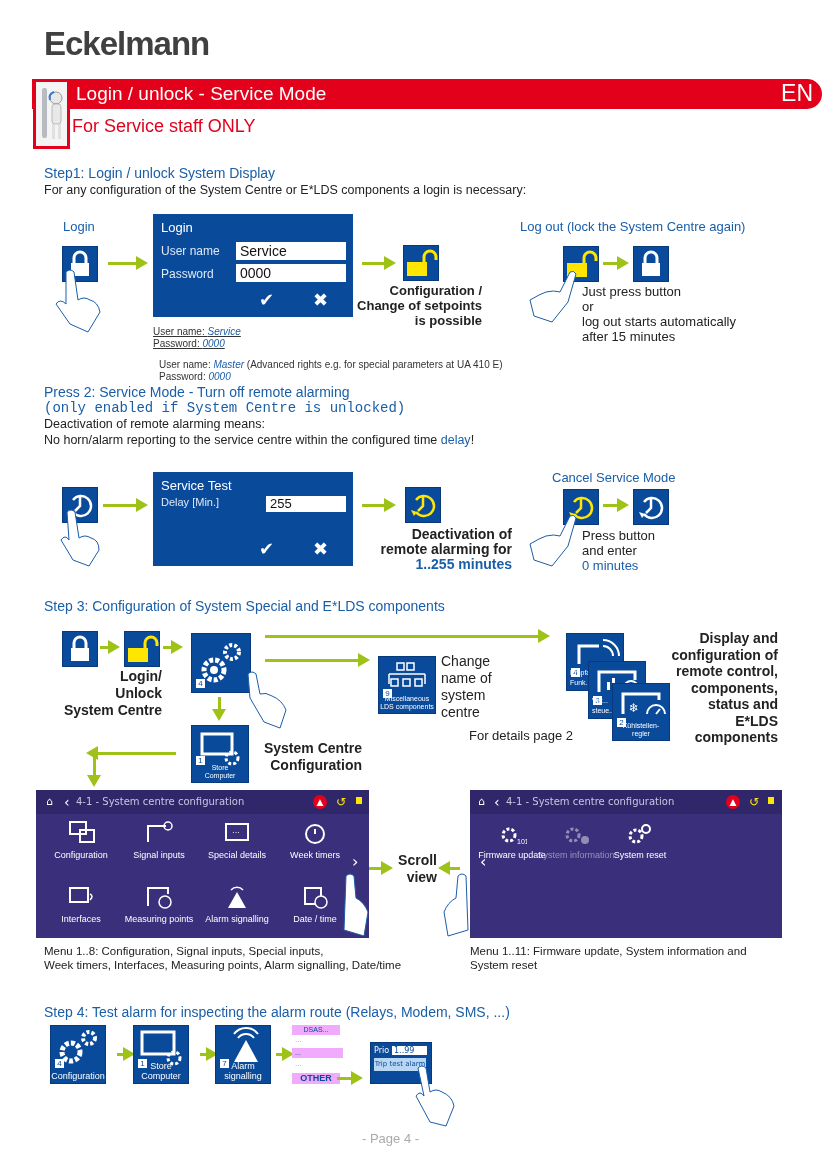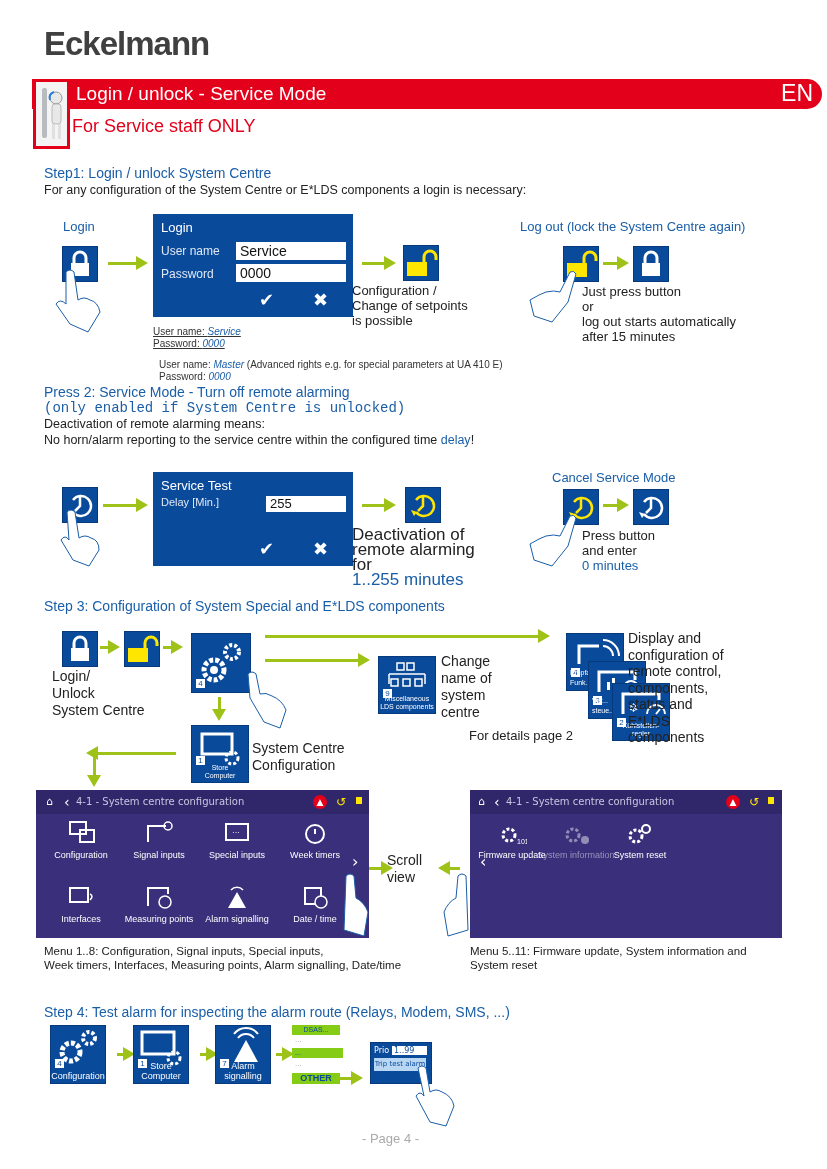--- a/index.html
+++ b/index.html
@@ -24,45 +24,45 @@
   .arrow{position:absolute;height:3px;background:#9fc219;}
   .arrow::after{content:"";position:absolute;right:-10px;top:-6px;border-left:12px solid #9fc219;border-top:7px solid transparent;border-bottom:7px solid transparent;}
   .arrow-d{position:absolute;width:3px;background:#9fc219;}
   .arrow-d::after{content:"";position:absolute;bottom:-10px;left:-6px;border-top:12px solid #9fc219;border-left:7px solid transparent;border-right:7px solid transparent;}
   .arrow-l{position:absolute;height:3px;background:#9fc219;}
   .arrow-l::before{content:"";position:absolute;left:-10px;top:-6px;border-right:12px solid #9fc219;border-top:7px solid transparent;border-bottom:7px solid transparent;}
   .screen{background:#3a2f7a;}
   .screen-hdr{position:absolute;left:0;top:0;right:0;height:24px;background:#30276a;color:#c9c5e0;font-size:10px;line-height:24px;}
   .menu-item{position:absolute;width:80px;text-align:center;color:#fff;font-size:9px;font-family:"Liberation Sans",sans-serif;}
   .menu-icon{display:block;margin:0 auto 4px auto;}
-  .center{text-align:left;}
+  .center{text-align:right;font-weight:bold;}
   .btnlabel{position:absolute;left:0;right:0;bottom:2px;text-align:center;color:#fff;font-size:9px;font-family:"Liberation Sans",sans-serif;line-height:10px;}
   .num{position:absolute;background:#fff;color:#0a4a9b;font-size:8px;line-height:9px;width:9px;text-align:center;font-family:"Liberation Sans",sans-serif;}
-  .listbox{position:absolute;background:#84cc16;color:#0a4a9b;font-size:9px;font-family:"Liberation Sans",sans-serif;text-align:center;}
+  .listbox{position:absolute;background:#f0abfc;color:#0a4a9b;font-size:9px;font-family:"Liberation Sans",sans-serif;text-align:center;}
 </style>
 </head>
 <body>
 
 <div class="abs logo">Eckelmann</div>
 <div class="abs banner"></div>
 <div class="abs avatar">
   <svg width="31" height="62" viewBox="0 0 31 62">
     <rect x="6" y="6" width="5" height="50" rx="2" fill="#b8bcc0"></rect>
     <circle cx="20" cy="16" r="6" fill="#e8e8e8" stroke="#999"></circle>
     <path d="M14 18 q-2 -6 4 -8" stroke="#2a7de1" stroke-width="2" fill="none"></path>
     <rect x="16" y="22" width="9" height="20" rx="3" fill="#e8e8e8" stroke="#999" stroke-width=".6"></rect>
     <rect x="16" y="42" width="3" height="15" fill="#e0e0e0"></rect>
     <rect x="22" y="42" width="3" height="15" fill="#e0e0e0"></rect>
   </svg>
 </div>
 <div class="abs banner-title">Login / unlock - Service Mode</div>
 <div class="abs banner-en">EN</div>
 <div class="abs subtitle">For Service staff ONLY</div>
 
-<div class="abs h-step" style="left:44px;top:165px;">Step1: Login / unlock System Centre</div>
+<div class="abs h-step" style="left:44px;top:165px;">Step1: Login / unlock System Display</div>
 <div class="abs txt" style="left:44px;top:183px;">For any configuration of the System Centre or E*LDS components a login is necessary:</div>
 
 <div class="abs h-step" style="left:63px;top:219px;font-size:13px;">Login</div>
 <div class="abs tile" style="left:62px;top:246px;width:34px;height:34px;">
   <svg width="34" height="34" viewBox="0 0 34 34">
     <path d="M11 16 v-5 a6 6 0 0 1 12 0 v5" stroke="#fff" stroke-width="3" fill="none"></path>
     <rect x="8" y="16" width="18" height="13" fill="#fff"></rect>
   </svg>
 </div>
 <svg class="abs" style="left:50px;top:266px;" width="60" height="70" viewBox="0 0 60 70">
@@ -152,21 +152,21 @@
 </div>
 
 <div class="arrow" style="left:362px;top:504px;width:24px;"></div>
 <div class="abs tile" style="left:405px;top:487px;width:34px;height:34px;">
   <svg width="34" height="34" viewBox="0 0 34 34">
     <path d="M10 12 a10 10 0 1 1 0 12" stroke="#ffe600" stroke-width="2.5" fill="none"></path>
     <path d="M17 9 v9 l-5 5" stroke="#ffe600" stroke-width="2.5" fill="none"></path>
     <path d="M5 22 l6 2 l-3 4z" fill="#ffe600"></path>
   </svg>
 </div>
-<div class="abs txt center" style="left:352px;top:527px;width:140px;font-size:17px;line-height:15px;">
+<div class="abs txt center" style="left:372px;top:527px;width:140px;font-size:14px;line-height:15px;">
   <div>Deactivation of</div>
   <div>remote alarming for</div>
   <div class="blue">1..255 minutes</div>
 </div>
 
 <div class="abs h-step" style="left:552px;top:470px;font-size:13px;">Cancel Service Mode</div>
 <div class="abs tile" style="left:563px;top:489px;width:34px;height:34px;">
   <svg width="34" height="34" viewBox="0 0 34 34">
     <path d="M10 12 a10 10 0 1 1 0 12" stroke="#ffe600" stroke-width="2.5" fill="none"></path>
     <path d="M17 9 v9 l-5 5" stroke="#ffe600" stroke-width="2.5" fill="none"></path>
@@ -318,21 +318,21 @@
         <path d="M4 22 v-16 h18" fill="none" stroke="#fff" stroke-width="2"></path>
         <circle cx="24" cy="6" r="4" fill="none" stroke="#fff" stroke-width="1.5"></circle>
       </svg>
     <span>Signal inputs</span>
   </div>
   <div class="menu-item" style="left:161px;top:30px;">
     <svg class="menu-icon" width="30" height="26" viewBox="0 0 30 26">
         <rect x="4" y="4" width="22" height="16" fill="none" stroke="#fff" stroke-width="2"></rect>
         <text x="10" y="15" fill="#fff" font-size="8">···</text>
       </svg>
-    <span>Special inputs</span>
+    <span>Special details</span>
   </div>
   <div class="menu-item" style="left:239px;top:30px;">
     <svg class="menu-icon" width="30" height="26" viewBox="0 0 30 26">
         <circle cx="15" cy="14" r="9" fill="none" stroke="#fff" stroke-width="2"></circle>
         <path d="M15 14 v-5" stroke="#fff" stroke-width="2"></path>
       </svg>
     <span>Week timers</span>
   </div>
   <div class="menu-item" style="left:5px;top:94px;">
     <svg class="menu-icon" width="30" height="26" viewBox="0 0 30 26">
@@ -403,21 +403,21 @@
     <span>System reset</span>
   </div>
   <span class="abs" style="left:10px;top:62px;color:#fff;font-size:16px;">‹</span>
 </div>
 <svg class="abs" style="left:432px;top:870px;" width="40" height="70" viewBox="0 0 40 70">
   <path d="M34 6 q-4 -4 -8 0 l-2 22 q-8 4 -12 14 l4 24 l20 -6 z" fill="#fff" stroke="#1a5ea8" stroke-width="1"></path>
 </svg>
 
 <div class="abs txt" style="left:44px;top:944px;white-space:pre-line;font-size:11.5px;line-height:14px;">Menu 1..8: Configuration, Signal inputs, Special inputs,
 Week timers, Interfaces, Measuring points, Alarm signalling, Date/time</div>
-<div class="abs txt" style="left:470px;top:944px;white-space:pre-line;font-size:11.5px;line-height:14px;">Menu 5..11: Firmware update, System information and
+<div class="abs txt" style="left:470px;top:944px;white-space:pre-line;font-size:11.5px;line-height:14px;">Menu 1..11: Firmware update, System information and
 System reset</div>
 
 <div class="abs h-step" style="left:44px;top:1004px;">Step 4: Test alarm for inspecting the alarm route (Relays, Modem, SMS, ...)</div>
 
 <div class="abs tile" style="left:50px;top:1025px;width:54px;height:57px;">
   <svg width="54" height="42" viewBox="0 0 54 42">
     <circle cx="20" cy="26" r="9" fill="none" stroke="#fff" stroke-width="5" stroke-dasharray="4 2"></circle>
     <circle cx="38" cy="12" r="6" fill="none" stroke="#fff" stroke-width="4" stroke-dasharray="3 2"></circle>
   </svg>
   <div class="num" style="left:4px;top:33px;">4</div>

